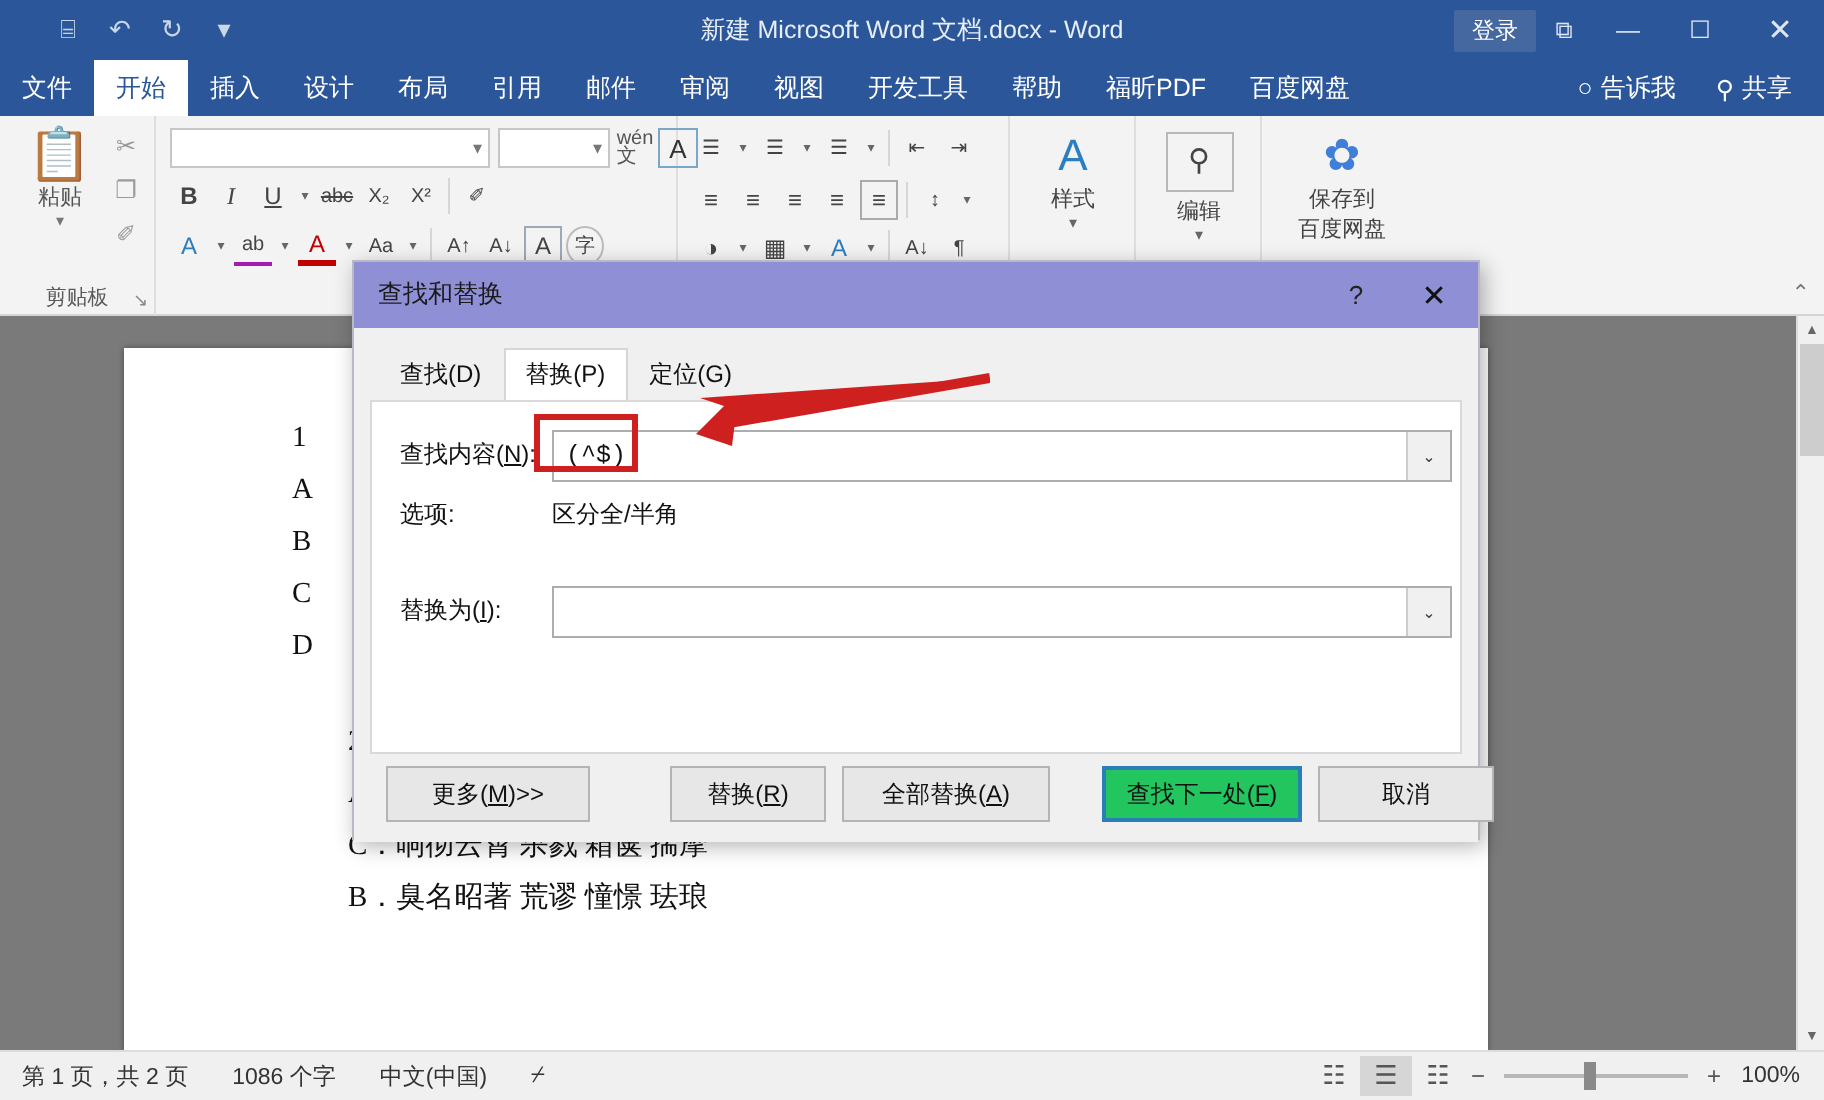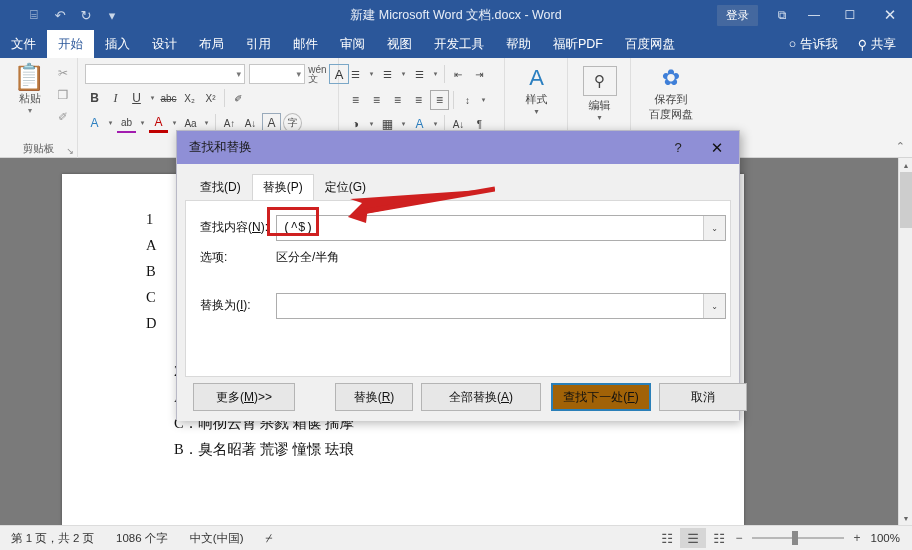--- a/index.html
+++ b/index.html
@@ -23,21 +23,21 @@
     width:24px;height:22px;display:flex;align-items:center;justify-content:center;
     color:#c9d6e8; font-size:13px;
   }
   .title-text{
     position:absolute; left:0; right:0; text-align:center;
     font-size:12.5px; color:#e8eef7; pointer-events:none;
   }
   .win-right{ position:absolute; right:0; top:0; height:30px; display:flex; align-items:center; }
   .signin{
     font-size:11.5px; color:#ffffff; background:#44689f;
-    padding:3px 9px; margin-right:10px; border-radius:1px;
+    padding:3px 9px; border-radius:1px;
   }
   .wbtn{ width:36px;height:30px;display:flex;align-items:center;justify-content:center;color:#dde6f2;font-size:12px;}
   .wbtn.close{ width:44px; font-size:15px; }
   .ribbon-icon{width:28px;height:30px;display:flex;align-items:center;justify-content:center;color:#dde6f2;}
 
   
   .tabbar{
     position:absolute; left:0; top:30px; width:912px; height:28px;
     background:#2b579a; display:flex; align-items:stretch; color:#ffffff;
   }
@@ -187,21 +187,21 @@
   .dcombo .arrow{
     width:22px; height:24px; background:#f0f0f0; border-left:1px solid #cdcdcd;
     display:flex; align-items:center; justify-content:center; font-size:8px; color:#444;
     flex:0 0 22px;
   }
   .dbtns{ position:absolute; left:8px; right:8px; bottom:10px; height:28px; }
   .dbtn{
     position:absolute; top:0; height:28px; background:#e7e7e7; border:1px solid #b4b4b4;
     font-size:12px; color:#111; display:flex; align-items:center; justify-content:center;
   }
-  .dbtn.default{ border:2px solid #2a7fb8; background:#a16207; }
+  .dbtn.default{ border:2px solid #2a7fb8; background:#22c55e; }
   u { text-decoration:underline; }
 
   
   .anno-box{
     position:absolute; left:267px; top:207px; width:52px; height:29px;
     border:3px solid #cf2020; pointer-events:none;
   }
   .anno-arrow{ position:absolute; left:310px; top:185px; width:185px; height:50px; pointer-events:none; }
 </style>
 </head>
@@ -442,21 +442,21 @@
         </div>
       </div>
 
       <div class="dbtns">
         <div class="dbtn" style="left:8px; width:102px;">
           <span>更多</span>(<u>M</u>)<span> &gt;&gt;</span>
         </div>
         <div class="dbtn" style="left:150px; width:78px;">
           <span>替换</span>(<u>R</u>)
         </div>
-        <div class="dbtn" style="left:236px; width:120px;">
+        <div class="dbtn" style="left:236px; width:104px;">
           <span>全部替换</span>(<u>A</u>)
         </div>
         <div class="dbtn default" style="left:366px; width:100px;">
           <span>查找下一处</span>(<u>F</u>)
         </div>
         <div class="dbtn" style="left:474px; width:88px;text-align:center;">
           <span>取消</span>
         </div>
       </div>
     </div>

